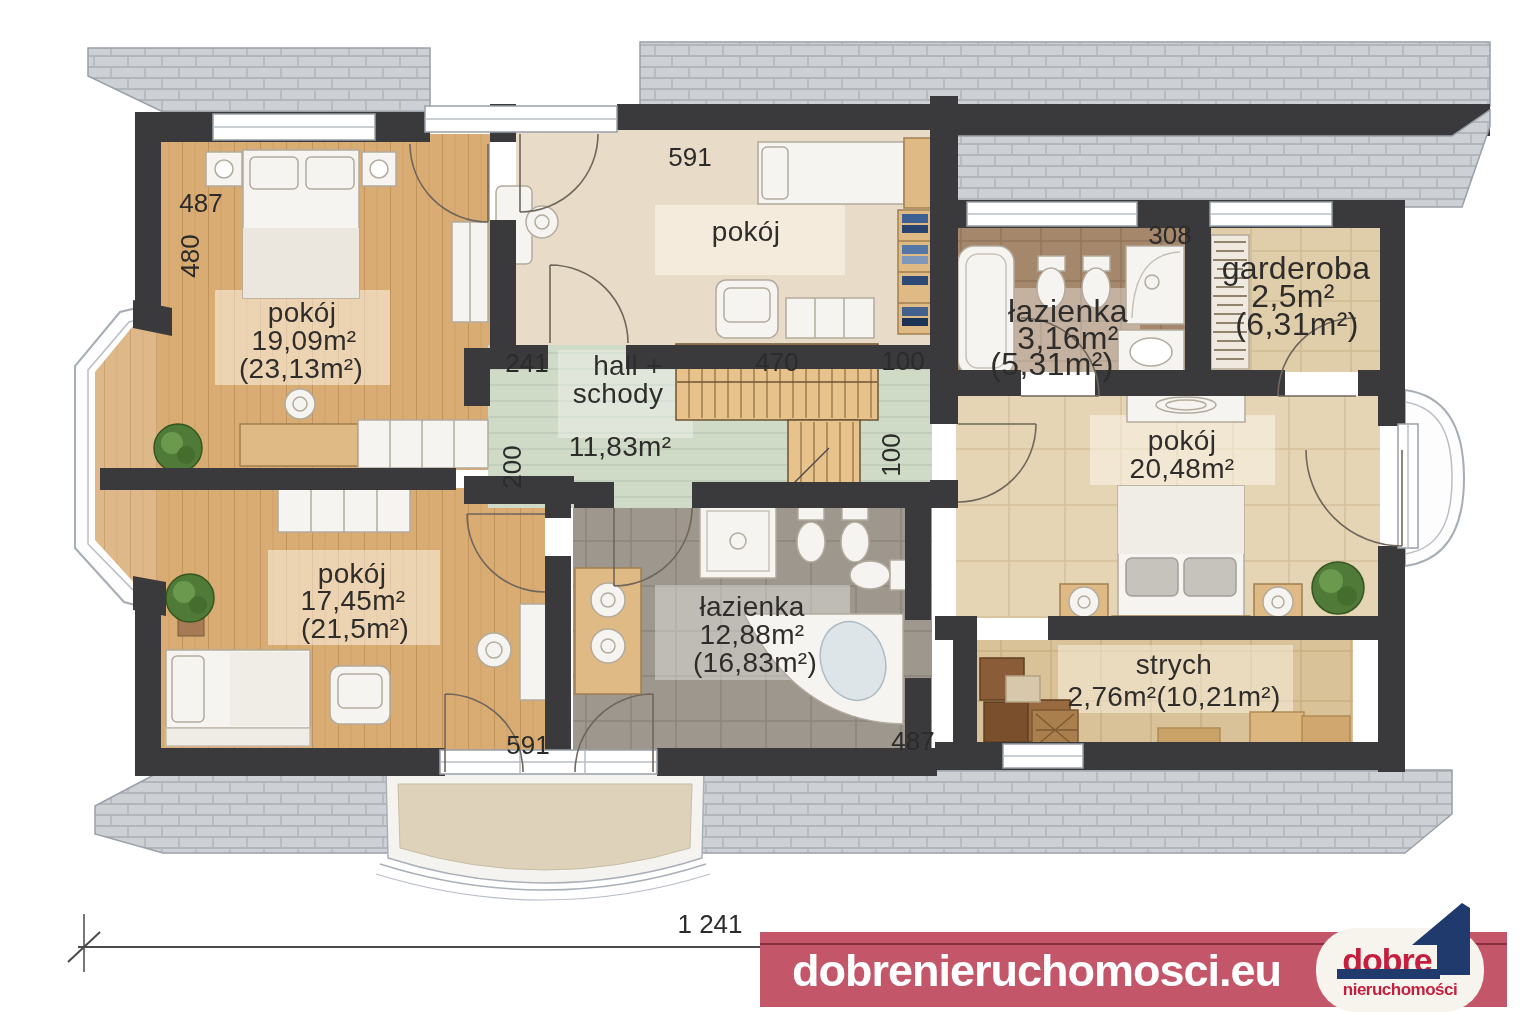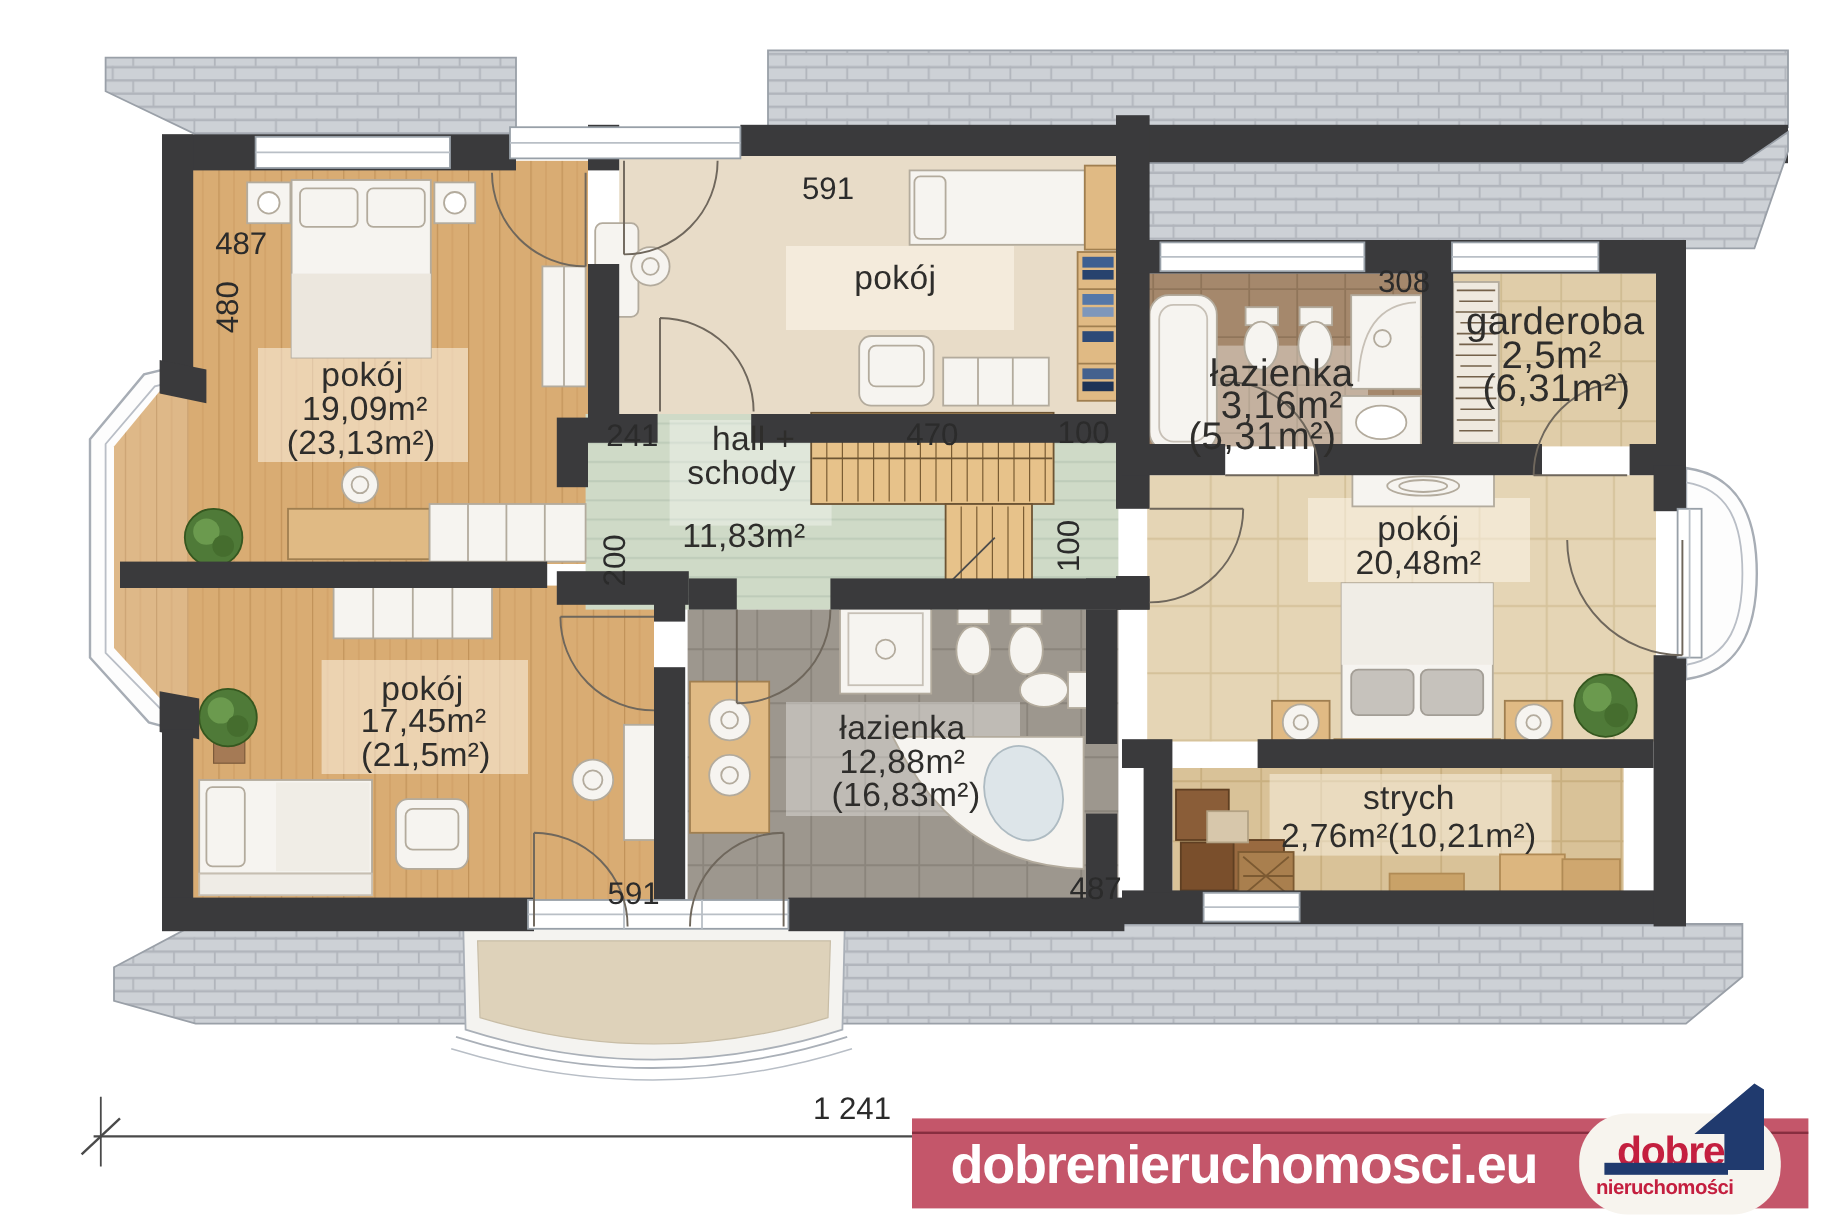--- a/index.html
+++ b/index.html
@@ -10,23 +10,23 @@
        white-space:nowrap;letter-spacing:.3px;}
   .lbl.sm{font-size:32px;}
   .dim{position:absolute;transform:translate(-50%,-50%);color:#2b2b2b;font-size:26px;white-space:nowrap;}
   .dim.vert{transform:translate(-50%,-50%) rotate(-90deg);}
   .banner{position:absolute;left:760px;top:932px;width:747px;height:75px;background:#c4566a;}
   .banner-line{position:absolute;left:760px;top:943px;width:747px;height:2px;background:rgba(85,15,30,.55);}
   .site{position:absolute;left:792px;top:932px;height:75px;line-height:78px;font-size:45px;
         font-weight:bold;color:#ffffff;letter-spacing:-1px;}
   .logo-panel{position:absolute;left:1316px;top:928px;width:168px;height:84px;background:#f7f4ee;
         border-radius:40px;}
-  .logo-title{position:absolute;left:1337px;top:941px;width:100px;text-align:right;font-size:34px;
+  .logo-title{position:absolute;left:1337px;top:941px;width:100px;text-align:center;font-size:34px;
         font-weight:bold;color:#c41f3f;letter-spacing:-1px;}
-  .logo-sub{position:absolute;left:1330px;top:980px;width:140px;font-size:17px;
+  .logo-sub{position:absolute;left:1330px;top:980px;width:140px;text-align:center;font-size:17px;
         font-weight:bold;color:#c41f3f;letter-spacing:-.5px;}
   .logo-mark{position:absolute;left:1330px;top:895px;width:150px;height:120px;}
 </style>
 </head>
 <body>
 
 <div class="stage">
 
 <svg class="plan-svg" width="1536" height="1024" viewBox="0 0 1536 1024">
   <defs>

